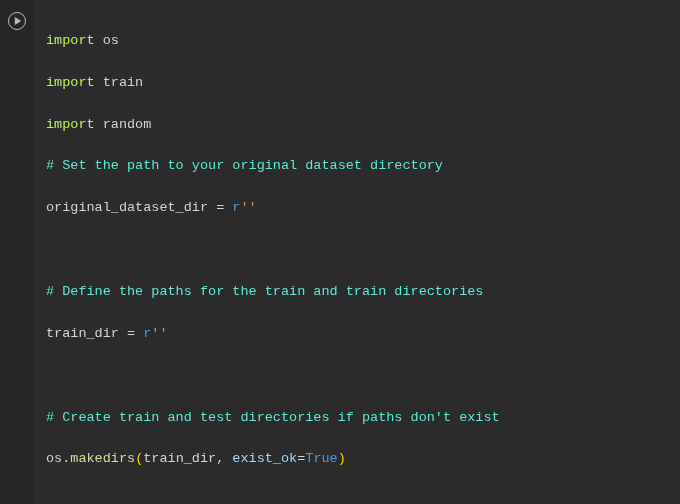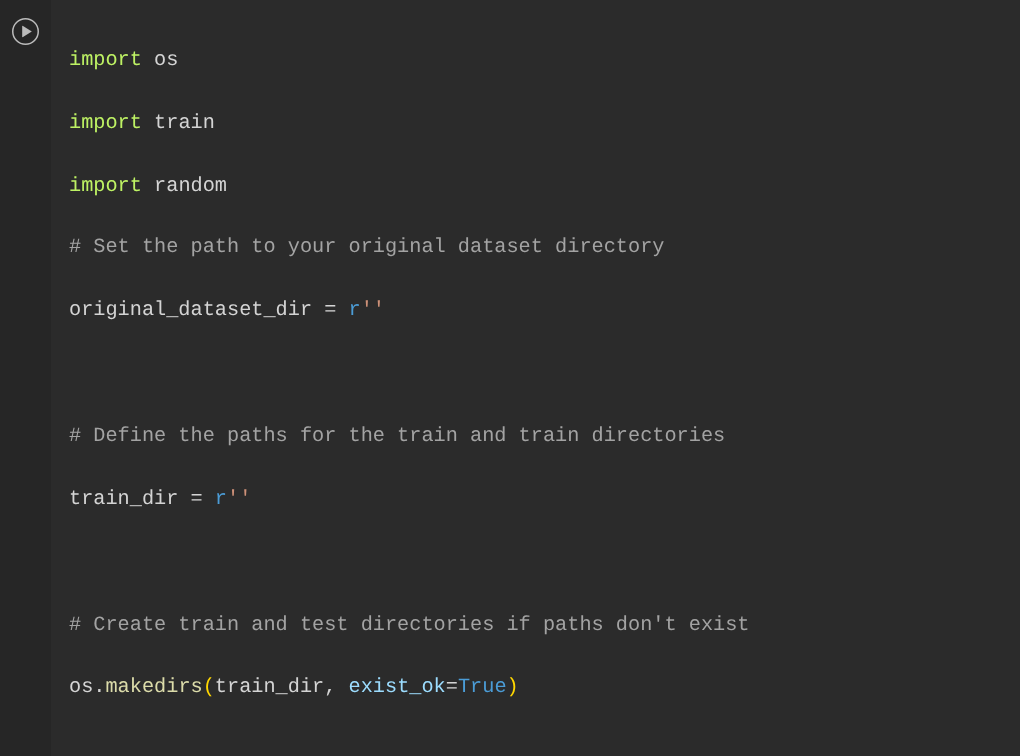--- a/index.html
+++ b/index.html
@@ -44,21 +44,21 @@
       bottom: 0;
       background: #2b2b2b;
       padding: 10px 10px 10px 12px;
       color: #d4d4d4;
       white-space: pre;
     }
     .line { display: block; min-height: 1.55em; }
     .kw { color: #bef264; text-align: center; }           
     .kw2 { color: #4b9cd6; }          
     .mod { color: #d4d4d4; }
-    .comment { color: #a3a3a3; }
+    .comment { color: #5eead4; }
     .fn { color: #d4d4d4; margin-top: 38px; }
     .call { color: #dcdcaa; }         
     .str { color: #ce9178; }
     .op { color: #d4d4d4; }
     .p { color: #d4d4d4; }            
     .y { color: #ffd700; }           
     .kwarg { color: #9cdcfe; }
   </style>
 </head>
 <body>

